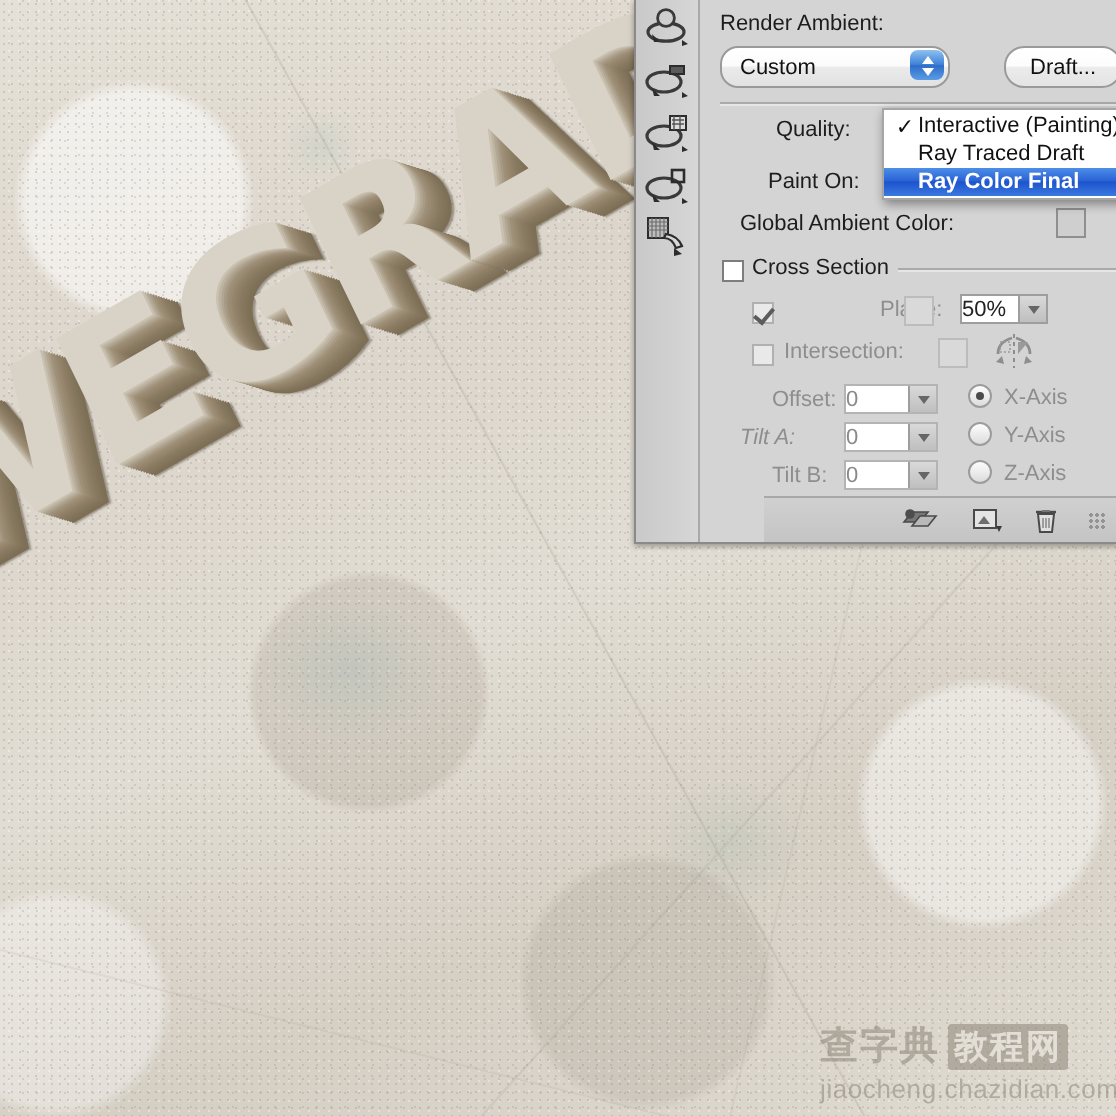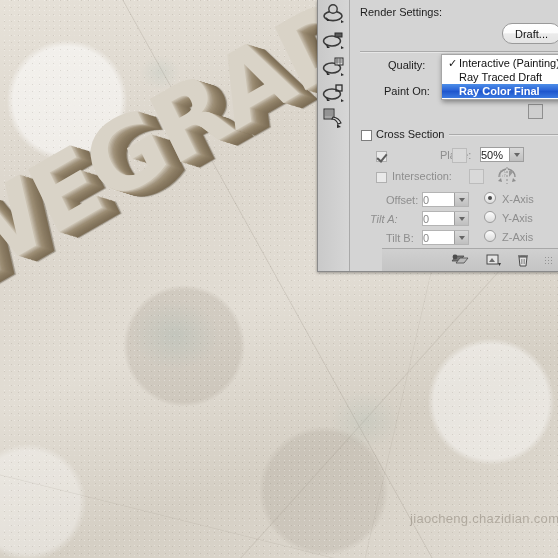--- a/index.html
+++ b/index.html
@@ -283,30 +283,38 @@
         <rect x="2" y="2" width="10" height="10" fill="#bdbdbd" stroke="#2c2c2c" stroke-width="1"></rect>
         <path d="M2 4h10M2 6h10M2 8h10M4 2v10M6 2v10M8 2v10M10 2v10" stroke="#6d6d6d" stroke-width=".6"></path>
         <path d="M11 10 q6 1 8 6 l-3 1 q-2 -5 -6 -5 z" fill="#d8d8d8" stroke="#2c2c2c" stroke-width="1.1"></path>
         <path d="M15 17 l4 3 -4 1 z" fill="#2c2c2c"></path>
       </svg>
     </div>
   </div>
 
   <div id="body">
 
-    <div class="row" id="title">Render Settings:</div>
-
+    <div class="row" id="title">Render Ambient:</div>
+
+    <div class="aqua-select" style="position:absolute;left:10px;top:23px;width:104px;">
+      <span>Custom</span>
+      <span class="arrows">
+          <i class="up"></i>
+          <i class="dn"></i>
+        </span>
+    </div>
     <div class="aqua-btn" style="position:absolute;left:152px;top:23px;">Draft...</div>
 
     <div class="sep" style="left:10px;top:51px;width:205px;"></div>
 
     <div class="row" style="left:38px;top:59px;">Quality:</div>
 
     <div class="row" style="left:34px;top:85px;">Paint On:</div>
 
+    <div class="row" style="left:20px;top:106px;">Global Ambient Color:</div>
     <div class="swatch" style="position:absolute;left:178px;top:104px;"></div>
 
     <div class="cbox" style="position:absolute;left:11px;top:130px;"></div>
     <div class="row" style="left:26px;top:128px;">Cross Section</div>
     <div class="sep" style="left:99px;top:134px;width:116px;"></div>
 
     <div class="cbox dim checked" style="position:absolute;left:26px;top:151px;"></div>
     <div class="row lbl dim" style="left:42px;top:149px;margin-left:48px;">Plane:</div>
     <div class="swatch dim" style="position:absolute;left:102px;top:148px;"></div>
     <div class="tfield" style="position:absolute;left:130px;top:147px;width:44px;">
@@ -399,14 +407,18 @@
       <div class="mi sel">
         <span class="chk"></span>
         <span>Ray Color Final</span>
       </div>
     </div>
 
   </div>
 </div>
 
 <div id="wm">
+  <div class="cn">
+    <span>查字典</span>
+    <span class="box">教程网</span>
+  </div>
   <div class="url">jiaocheng.chazidian.com</div>
 </div>
 
 </body></html>

